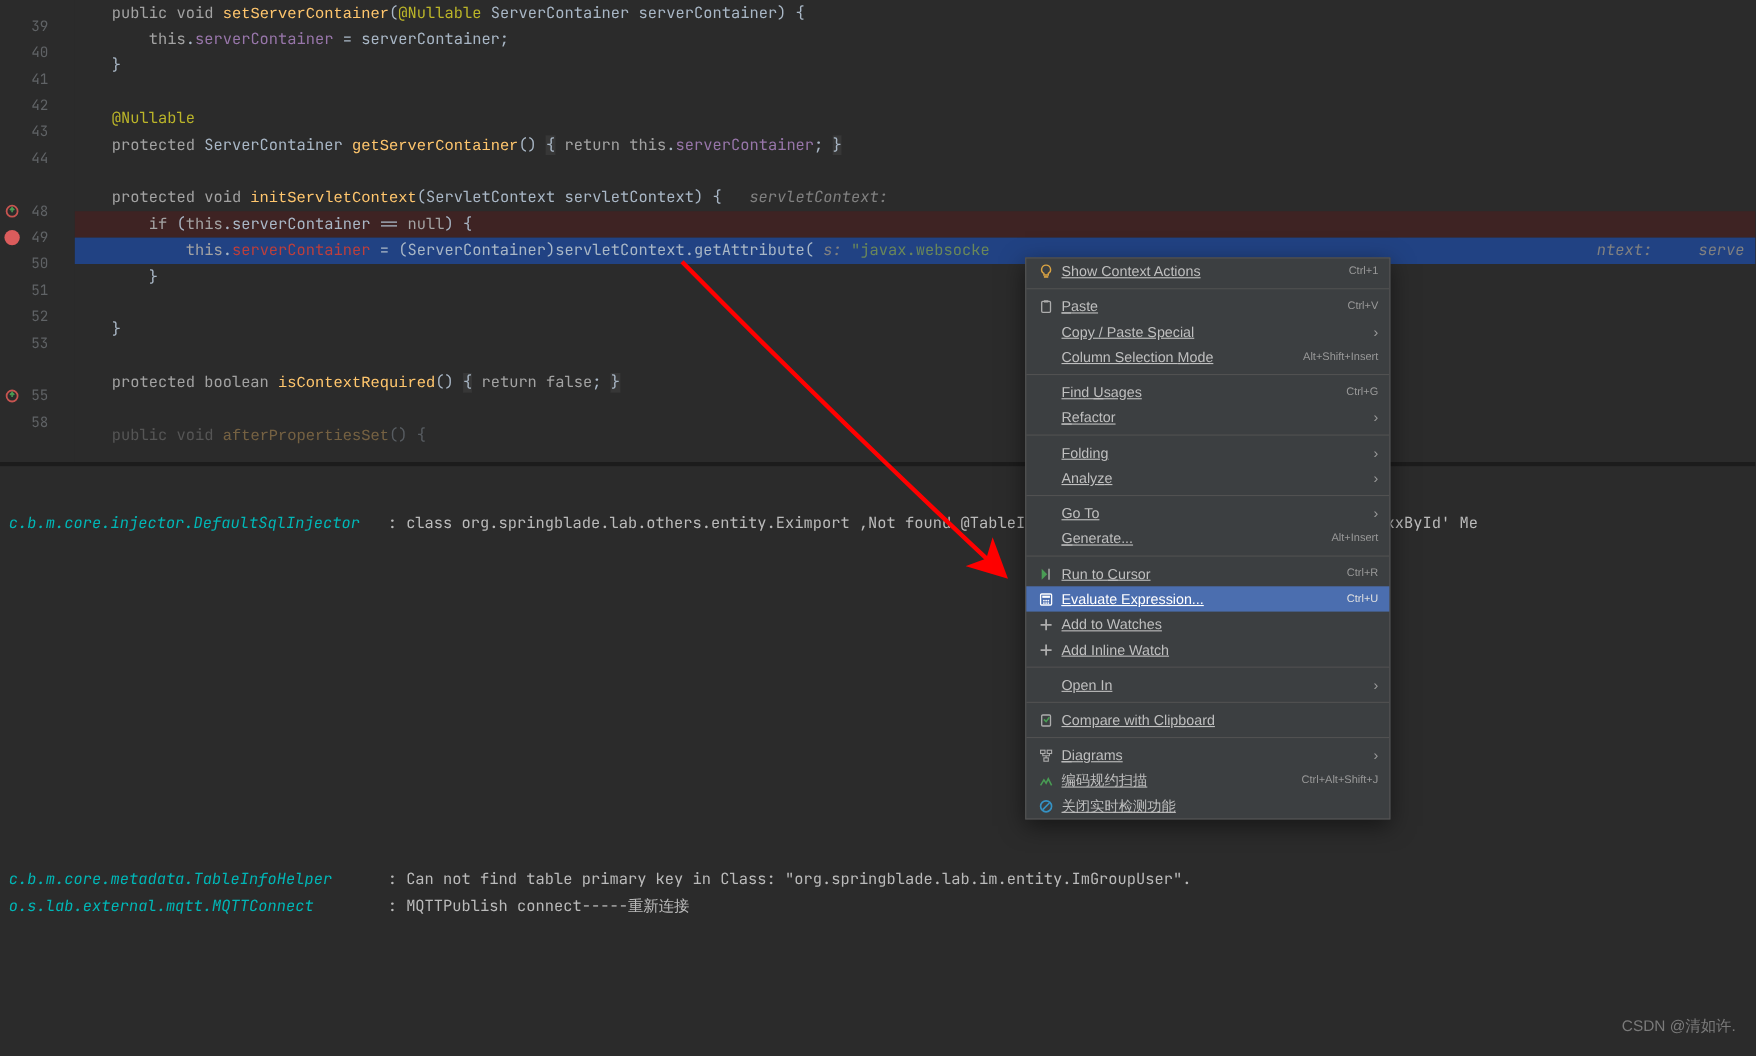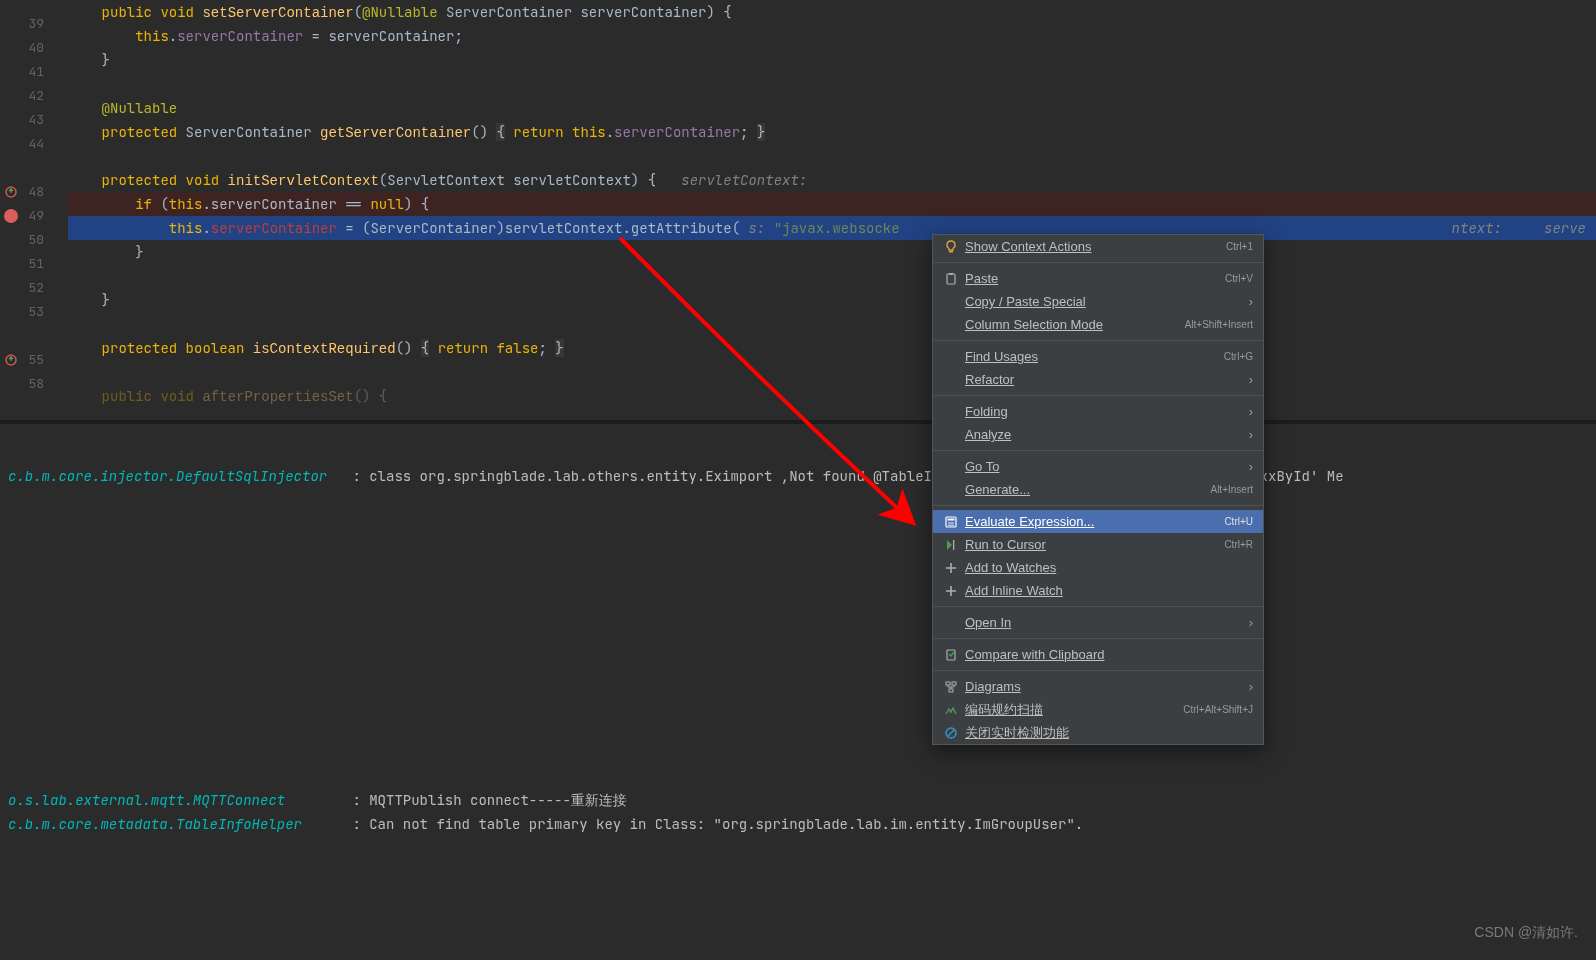--- a/index.html
+++ b/index.html
@@ -26,21 +26,21 @@
     text-align:right;
     padding-top:12px;
     user-select:none;
     font-size:13px;
   }
   .gutter .ln { height:24px; line-height:24px; padding-right:24px; position:relative; }
   .code { flex:1; position:relative; }
   .code .row { height:24px; line-height:24px; white-space:pre; position:relative; }
   .sel-line  { background:#214283; }
   .err-line  { background:#3e2323; }
-  .kw   { color:#eab308; }
+  .kw   { color:#a3a3a3; }
   .fn   { color:#ffc66d;font-family:Liberation Mono, monospace; }
   .anno { color:#bbb529;text-align:center; }
   .type { color:#a9b7c6; }
   .str  { color:#6a8759; }
   .cmt  { color:#808080; font-style:italic; }
   .field{ color:#9876aa; }
   .err  { color:#bc3f3c; }
   .editor-splitter {
     position:absolute; left:0; right:0; top:420px; height:4px;
     background:#1c1c1c;
@@ -159,22 +159,22 @@
     <div class="row"></div>
     <div class="row" style="opacity:.35">    <span class="kw">public </span><span class="kw">void </span><span class="fn">afterPropertiesSet</span><span>() {</span></div>
   </div>
 </div>
 
 <div class="editor-splitter"></div>
 
 <div class="console">
   <div class="log"><span class="logger">c.b.m.core.injector.DefaultSqlInjector</span>   <span class="warn">: class org.springblade.lab.others.entity.Eximport ,Not found @TableId annotation, Cannot use Mybatis-Plus 'xxById' Me</span></div>
   <div style="height:300px"></div>
+  <div class="log"><span class="logger">c.b.m.core.metadata.TableInfoHelper</span>      <span class="warn">: Can not find table primary key in Class: "org.springblade.lab.im.entity.ImGroupUser".</span></div>
   <div class="log"><span class="logger">o.s.lab.external.mqtt.MQTTConnect</span>        <span class="warn">: MQTTPublish connect-----重新连接</span></div>
-  <div class="log"><span class="logger">c.b.m.core.metadata.TableInfoHelper</span>      <span class="warn">: Can not find table primary key in Class: "org.springblade.lab.im.entity.ImGroupUser".</span></div>
   <div class="watermark">CSDN @清如许.</div>
 </div>
 
 <div class="ctx-menu" id="ctx">
     <div class="item">
       <span class="icon">
         <svg width="14" height="14" viewBox="0 0 14 14">
           <path d="M7 1a4 4 0 00-2 7.5V10h4V8.5A4 4 0 007 1z" fill="none" stroke="#d9a343" stroke-width="1.3"></path>
           <rect x="5" y="11" width="4" height="1.5" fill="#d9a343"></rect>
         </svg>
@@ -230,49 +230,49 @@
       <span class="icon"></span>
       <span class="label">Go To</span>
       <span class="sub">›</span>
     </div>
     <div class="item">
       <span class="icon"></span>
       <span class="label"><span class="und">G</span>enerate...</span>
       <span class="hint">Alt+Insert</span>
     </div>
     <div class="sep"></div>
+    <div class="item">
+      <span class="icon">
+        <svg width="14" height="14" viewBox="0 0 14 14">
+          <path d="M3 2v10l5-5z" fill="#499c54"></path>
+          <rect x="9" y="2" width="1.3" height="10" fill="#adadad"></rect>
+        </svg>
+      </span>
+      <span class="label">Run to <span class="und">C</span>ursor</span>
+      <span class="hint">Ctrl+R</span>
+    </div>
     <div class="item sel">
       <span class="icon">
         <svg width="14" height="14" viewBox="0 0 14 14">
           <rect x="2" y="2" width="10" height="10" rx="1" fill="none" stroke="#fff" stroke-width="1.2"></rect>
           <rect x="3.5" y="3.5" width="7" height="2" fill="#fff"></rect>
           <circle cx="5" cy="8" r=".8" fill="#fff"></circle>
           <circle cx="7" cy="8" r=".8" fill="#fff"></circle>
           <circle cx="9" cy="8" r=".8" fill="#fff"></circle>
           <circle cx="5" cy="10.2" r=".8" fill="#fff"></circle>
           <circle cx="7" cy="10.2" r=".8" fill="#fff"></circle>
           <circle cx="9" cy="10.2" r=".8" fill="#fff"></circle>
         </svg>
       </span>
       <span class="label"><span class="und">E</span>valuate Expression...</span>
       <span class="hint">Ctrl+U</span>
     </div>
     <div class="item">
       <span class="icon">
         <svg width="14" height="14" viewBox="0 0 14 14">
-          <path d="M3 2v10l5-5z" fill="#499c54"></path>
-          <rect x="9" y="2" width="1.3" height="10" fill="#adadad"></rect>
-        </svg>
-      </span>
-      <span class="label">Run to <span class="und">C</span>ursor</span>
-      <span class="hint">Ctrl+R</span>
-    </div>
-    <div class="item">
-      <span class="icon">
-        <svg width="14" height="14" viewBox="0 0 14 14">
           <path d="M7 2v10M2 7h10" stroke="#adadad" stroke-width="1.6"></path>
         </svg>
       </span>
       <span class="label">Add to Watches</span>
     </div>
     <div class="item">
       <span class="icon">
         <svg width="14" height="14" viewBox="0 0 14 14">
           <path d="M7 2v10M2 7h10" stroke="#adadad" stroke-width="1.6"></path>
         </svg>

